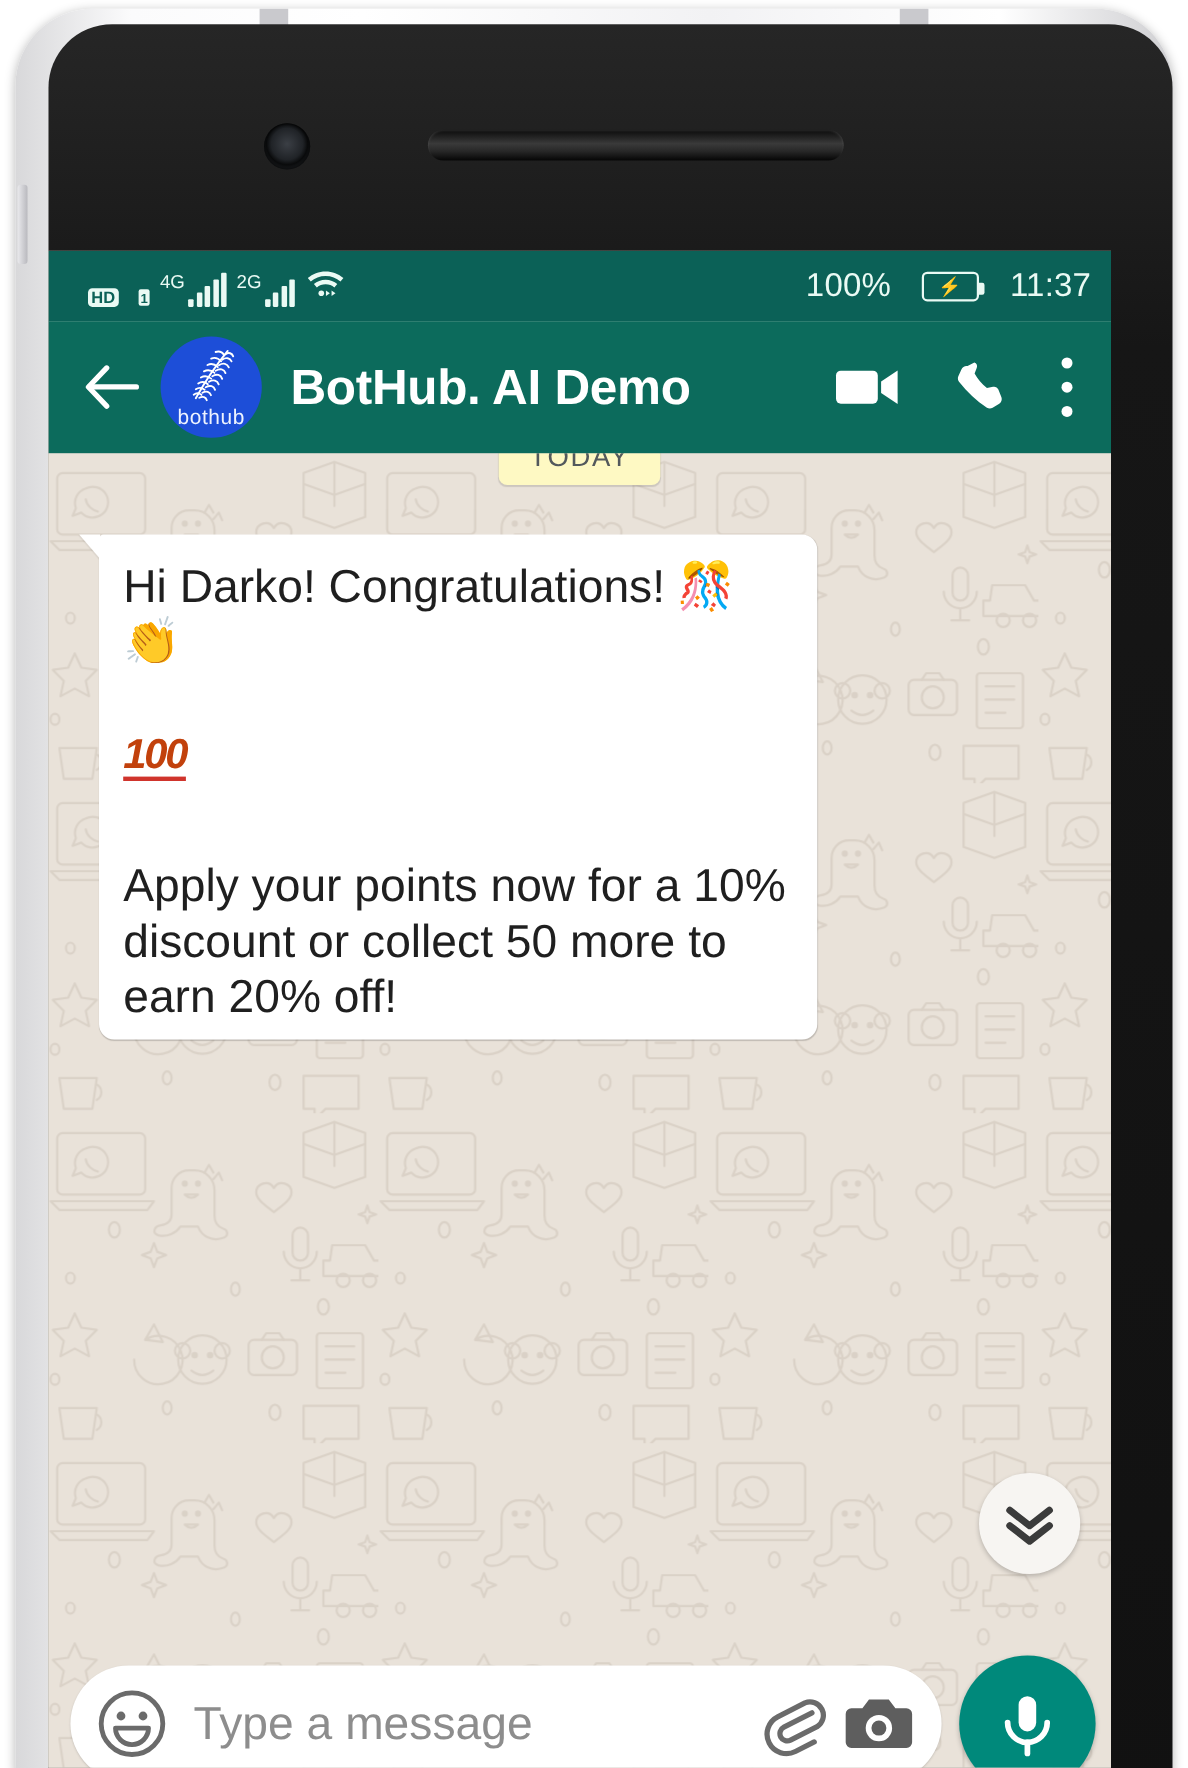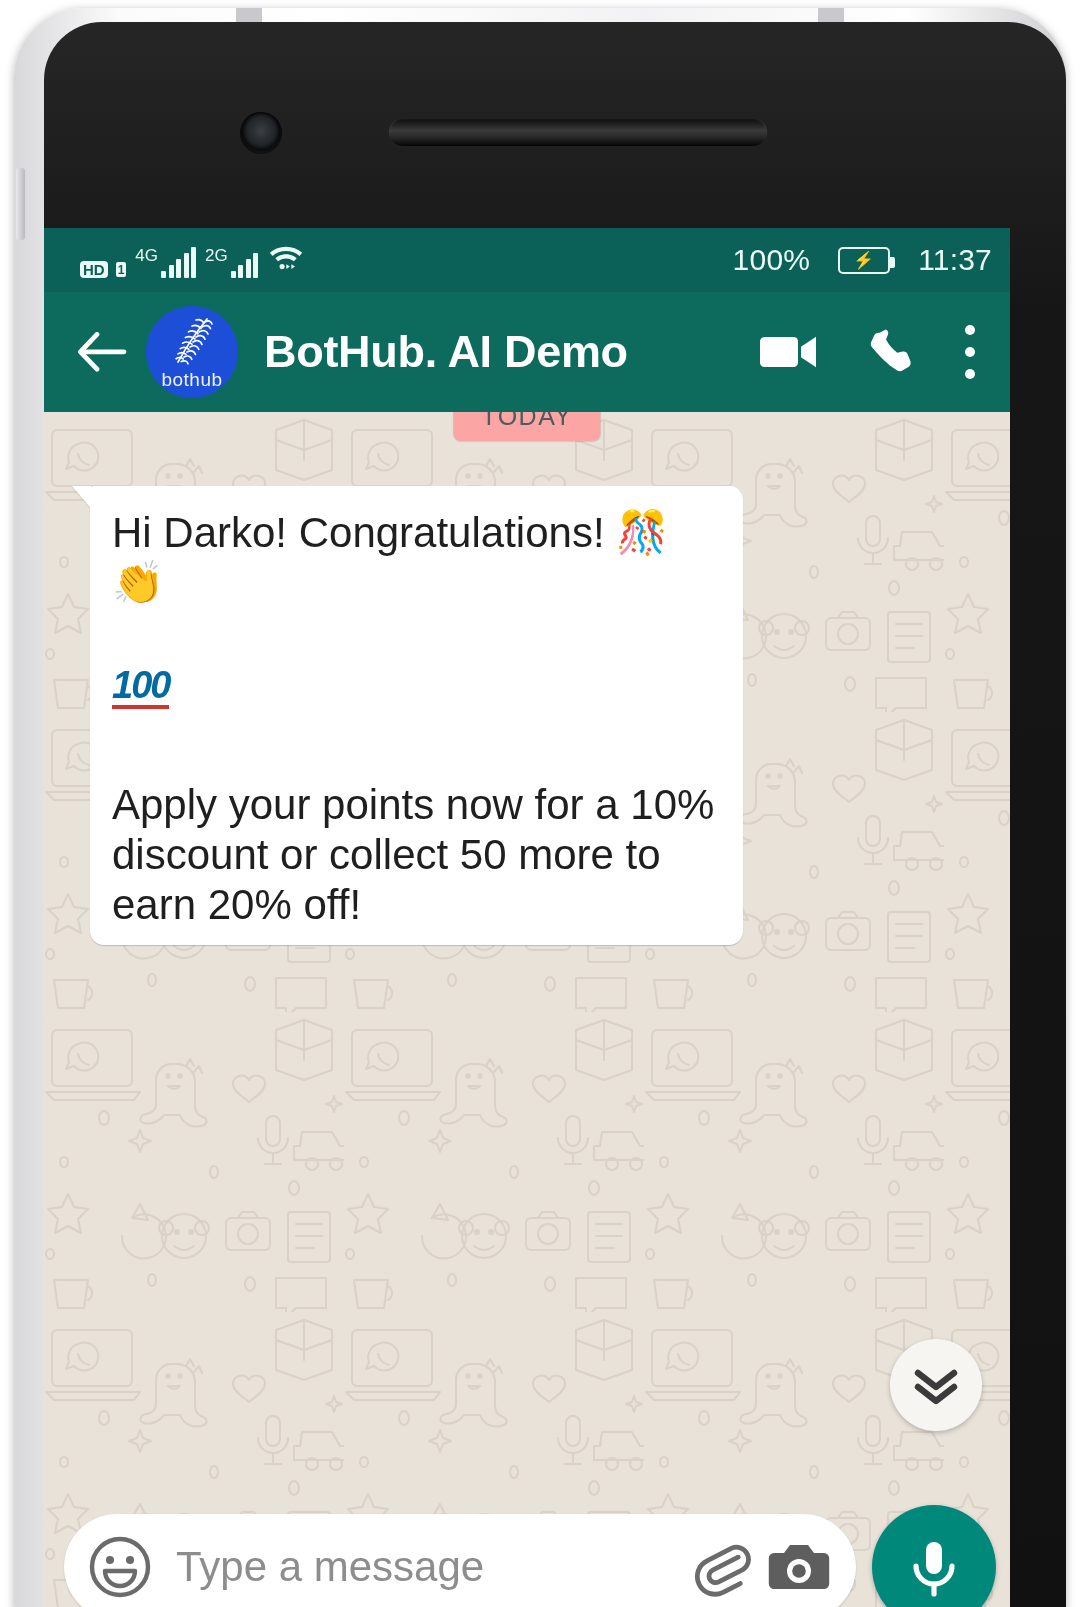--- a/index.html
+++ b/index.html
@@ -74,21 +74,21 @@
     display: flex; align-items: center;
     padding: 0 18px 0 36px;
     color: #eafaf4;
   }
   #status-left { display: flex; align-items: flex-end; gap: 9px; }
   #status-right {
     margin-left: auto; display: flex; align-items: center; gap: 28px;
     font-size: 30px; letter-spacing: .2px;
   }
   .hd-badge {
-    display: inline-flex; align-items: center; gap: 8px;
+    display: inline-flex; align-items: center; gap: 18px;
   }
   .hd-box {
     background: #eafaf4; color: #0b6157;
     font-size: 15px; font-weight: bold;
     border-radius: 4px; padding: 1px 3px; line-height: 1;
   }
   .sim-num {
     background: #eafaf4; color: #0b6157;
     font-size: 12px; font-weight: bold;
     border-radius: 2px; padding: 2px 2px 1px; line-height: 1;
@@ -160,21 +160,21 @@
     position: absolute; inset: 0;
     background-repeat: repeat;
     background-size: 300px 300px;
     opacity: .85;
   }
 
   
   #date-chip {
     position: absolute; left: 50%; transform: translateX(-50%);
     top: -20px;
-    background: #fca5a5; color: #53595c;
+    background: #fef9c3; color: #53595c;
     font-size: 25px; letter-spacing: 1.5px;
     padding: 10px 28px; border-radius: 8px;
     box-shadow: 0 1px 1px rgba(0,0,0,.12);
     z-index: 2;
   }
 
   
   #bubble {
     position: absolute;
     left: 46px; top: 74px; width: 653px;
@@ -192,21 +192,21 @@
     border-color: transparent #ffffff transparent transparent;
     filter: drop-shadow(-1px 1px 0 rgba(0,0,0,.05));
   }
   .msg-text {
     font-size: 42px; line-height: 1.2;
     color: #1f1f1f; white-space: pre-wrap;
   }
   .msg-para2 { margin-top: 70px; }
   .emoji { font-family: "DejaVu Sans", sans-serif; }
   .emoji-100 {
-    color: #0369a1; font-style: italic; font-weight: bold;
+    color: #c2410c; font-style: italic; font-weight: bold;
     font-size: 38px; border-bottom: 4px solid #d0342c;
     padding-bottom: 1px; display: inline-block; line-height: 1;
     letter-spacing: -2px;
   }
   #msg-time {
     float: right;
     color: #9aa0a3; font-size: 29px;
     margin-top: -40px; margin-right: 2px;
     position: relative;
   }

